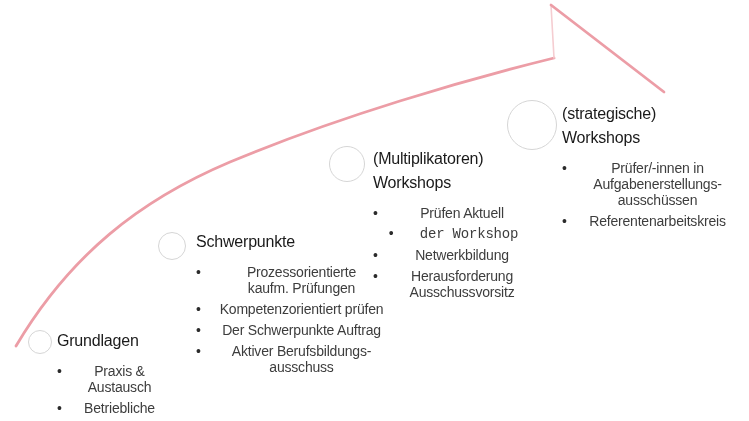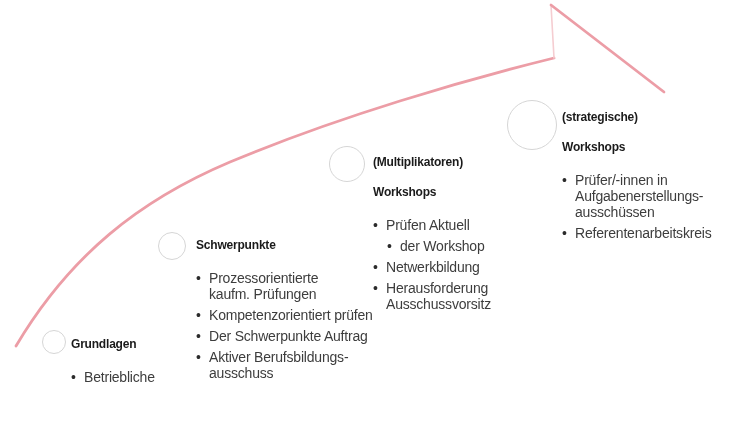--- a/index.html
+++ b/index.html
@@ -30,53 +30,55 @@
     position:absolute;
   }
   .stage-circle{
     position:absolute;
     border:1.6px solid var(--circle_border);
     border-radius:50%;
     background:var(--circle_fill);
     box-sizing:border-box;
   }
   .stage-title{
-    font-weight:bold;
-    font-size:12px;
-    line-height:30px;
+    font-weight:normal;
+    font-size:16px;
+    line-height:24px;
     letter-spacing:-0.2px;
     color:var(--heading);
     white-space:pre-line;
   }
   .stage-list{
     list-style:none;
     margin:10px 0 0 0;
     padding:0;
   }
   .stage-list li{
     position:relative;
     font-size:14px;
     line-height:16px;
     letter-spacing:-0.2px;
     color:var(--body_text);
     padding-left:13px;
     margin:0 0 5px 0;
     white-space:pre-line;
+    text-align:center;
   }
   .stage-list li::before{
     content:"\2022";
     position:absolute;
     left:0;top:0;
     color:var(--bullet);
   }
   .stage-list li.level1{
     margin-left:14px;
+    font-family:Liberation Mono, monospace;
   }
   
-  .stage-1{left:71px;top:329px;width:112px;}
+  .stage-1{left:57px;top:329px;width:112px;}
   .stage-1 .stage-circle{left:-29px;top:1px;width:24px;height:24px;}
   .stage-2{left:196px;top:230px;width:198px;}
   .stage-2 .stage-circle{left:-38px;top:2px;width:28px;height:28px;}
   .stage-3{left:373px;top:147px;width:165px;}
   .stage-3 .stage-circle{left:-44px;top:-1px;width:36px;height:36px;}
   .stage-4{left:562px;top:102px;width:178px;}
   .stage-4 .stage-circle{left:-55px;top:-2px;width:50px;height:50px;}
 </style>
 </head>
 <body>
@@ -86,20 +88,22 @@
   <svg class="arrow-svg" width="749" height="421" viewBox="0 0 749 421">
     <path d="M16,346 C70,255 140,200 230,162 C340,116 465,80 554,58" fill="none" style="stroke:var(--arrow)" stroke-width="2.8" stroke-linecap="round"></path>
     <path d="M554,58 L551,5" fill="none" style="stroke:var(--arrow_faint)" stroke-width="1.6" stroke-linecap="round"></path>
     <path d="M551,5 L664,92" fill="none" style="stroke:var(--arrow)" stroke-width="2.8" stroke-linecap="round"></path>
   </svg>
 
   <div class="stage stage-1">
     <span class="stage-circle"></span>
     <div class="stage-title">Grundlagen</div>
     <ul class="stage-list">
+      <li>Praxis &amp;
+Austausch</li>
       <li>Betriebliche</li>
     </ul>
   </div>
 
   <div class="stage stage-2">
     <span class="stage-circle"></span>
     <div class="stage-title">Schwerpunkte</div>
     <ul class="stage-list">
       <li>Prozessorientierte
 kaufm. Prüfungen</li>

